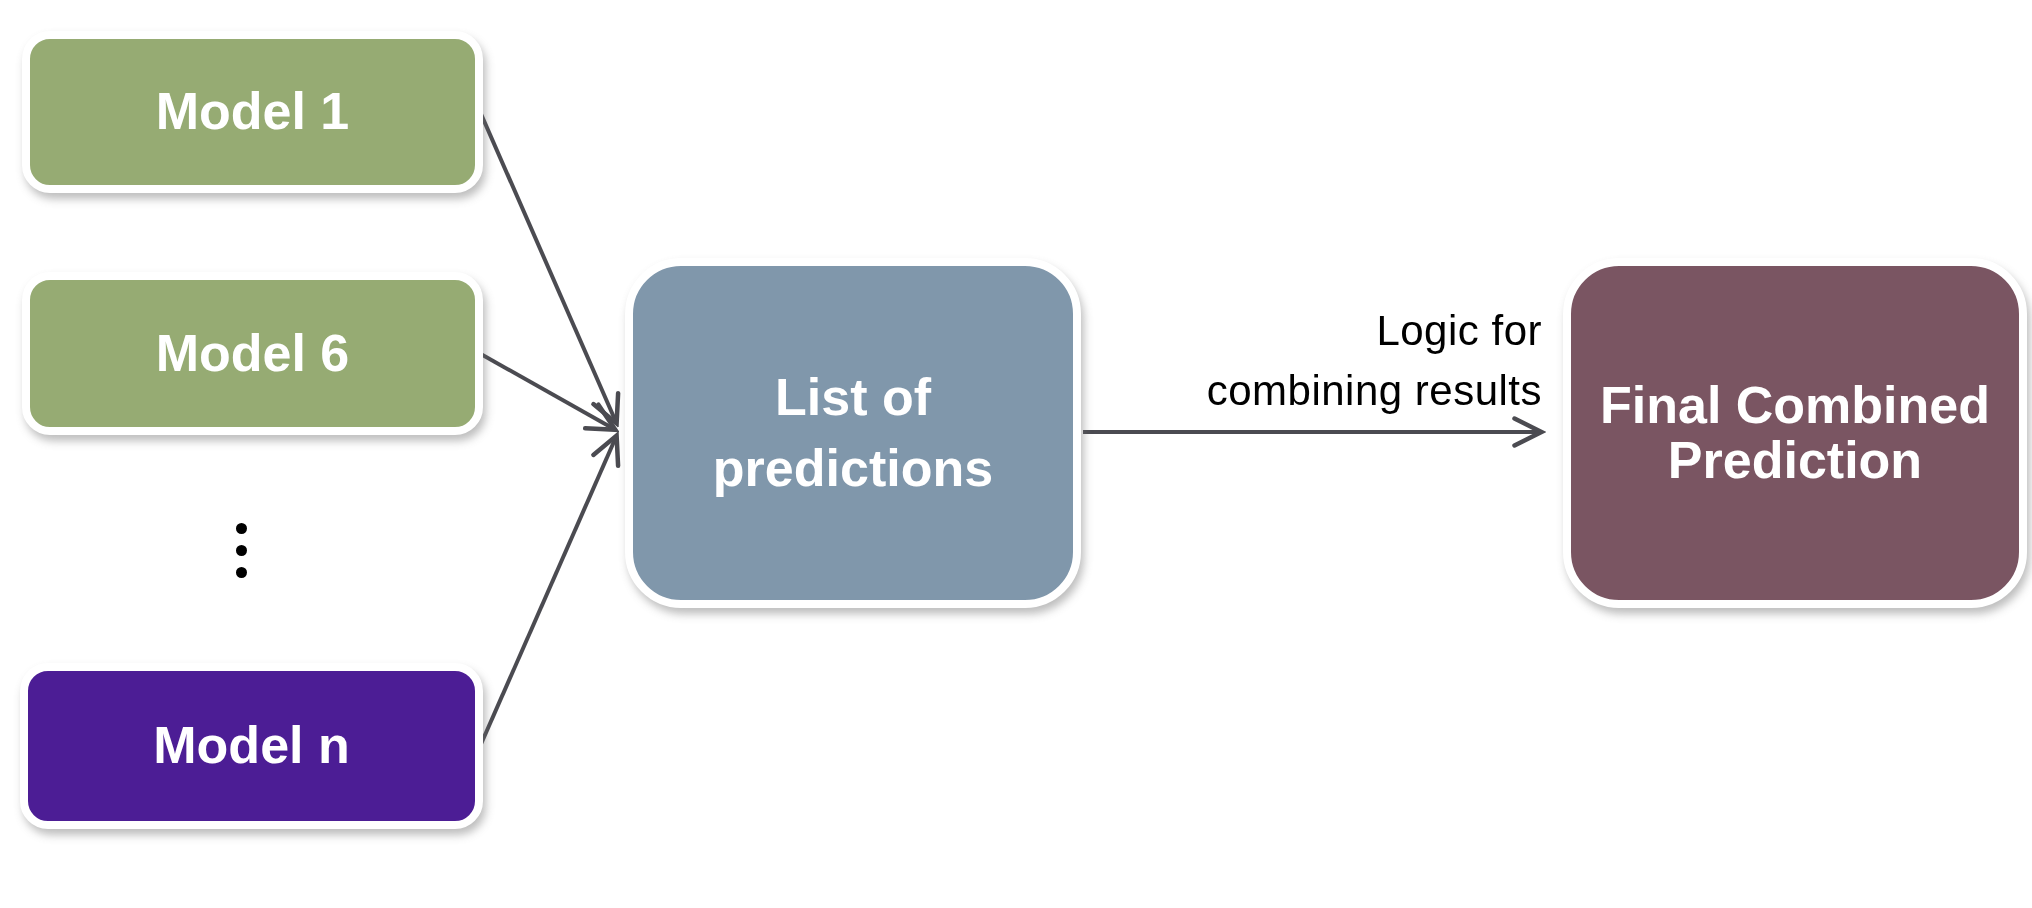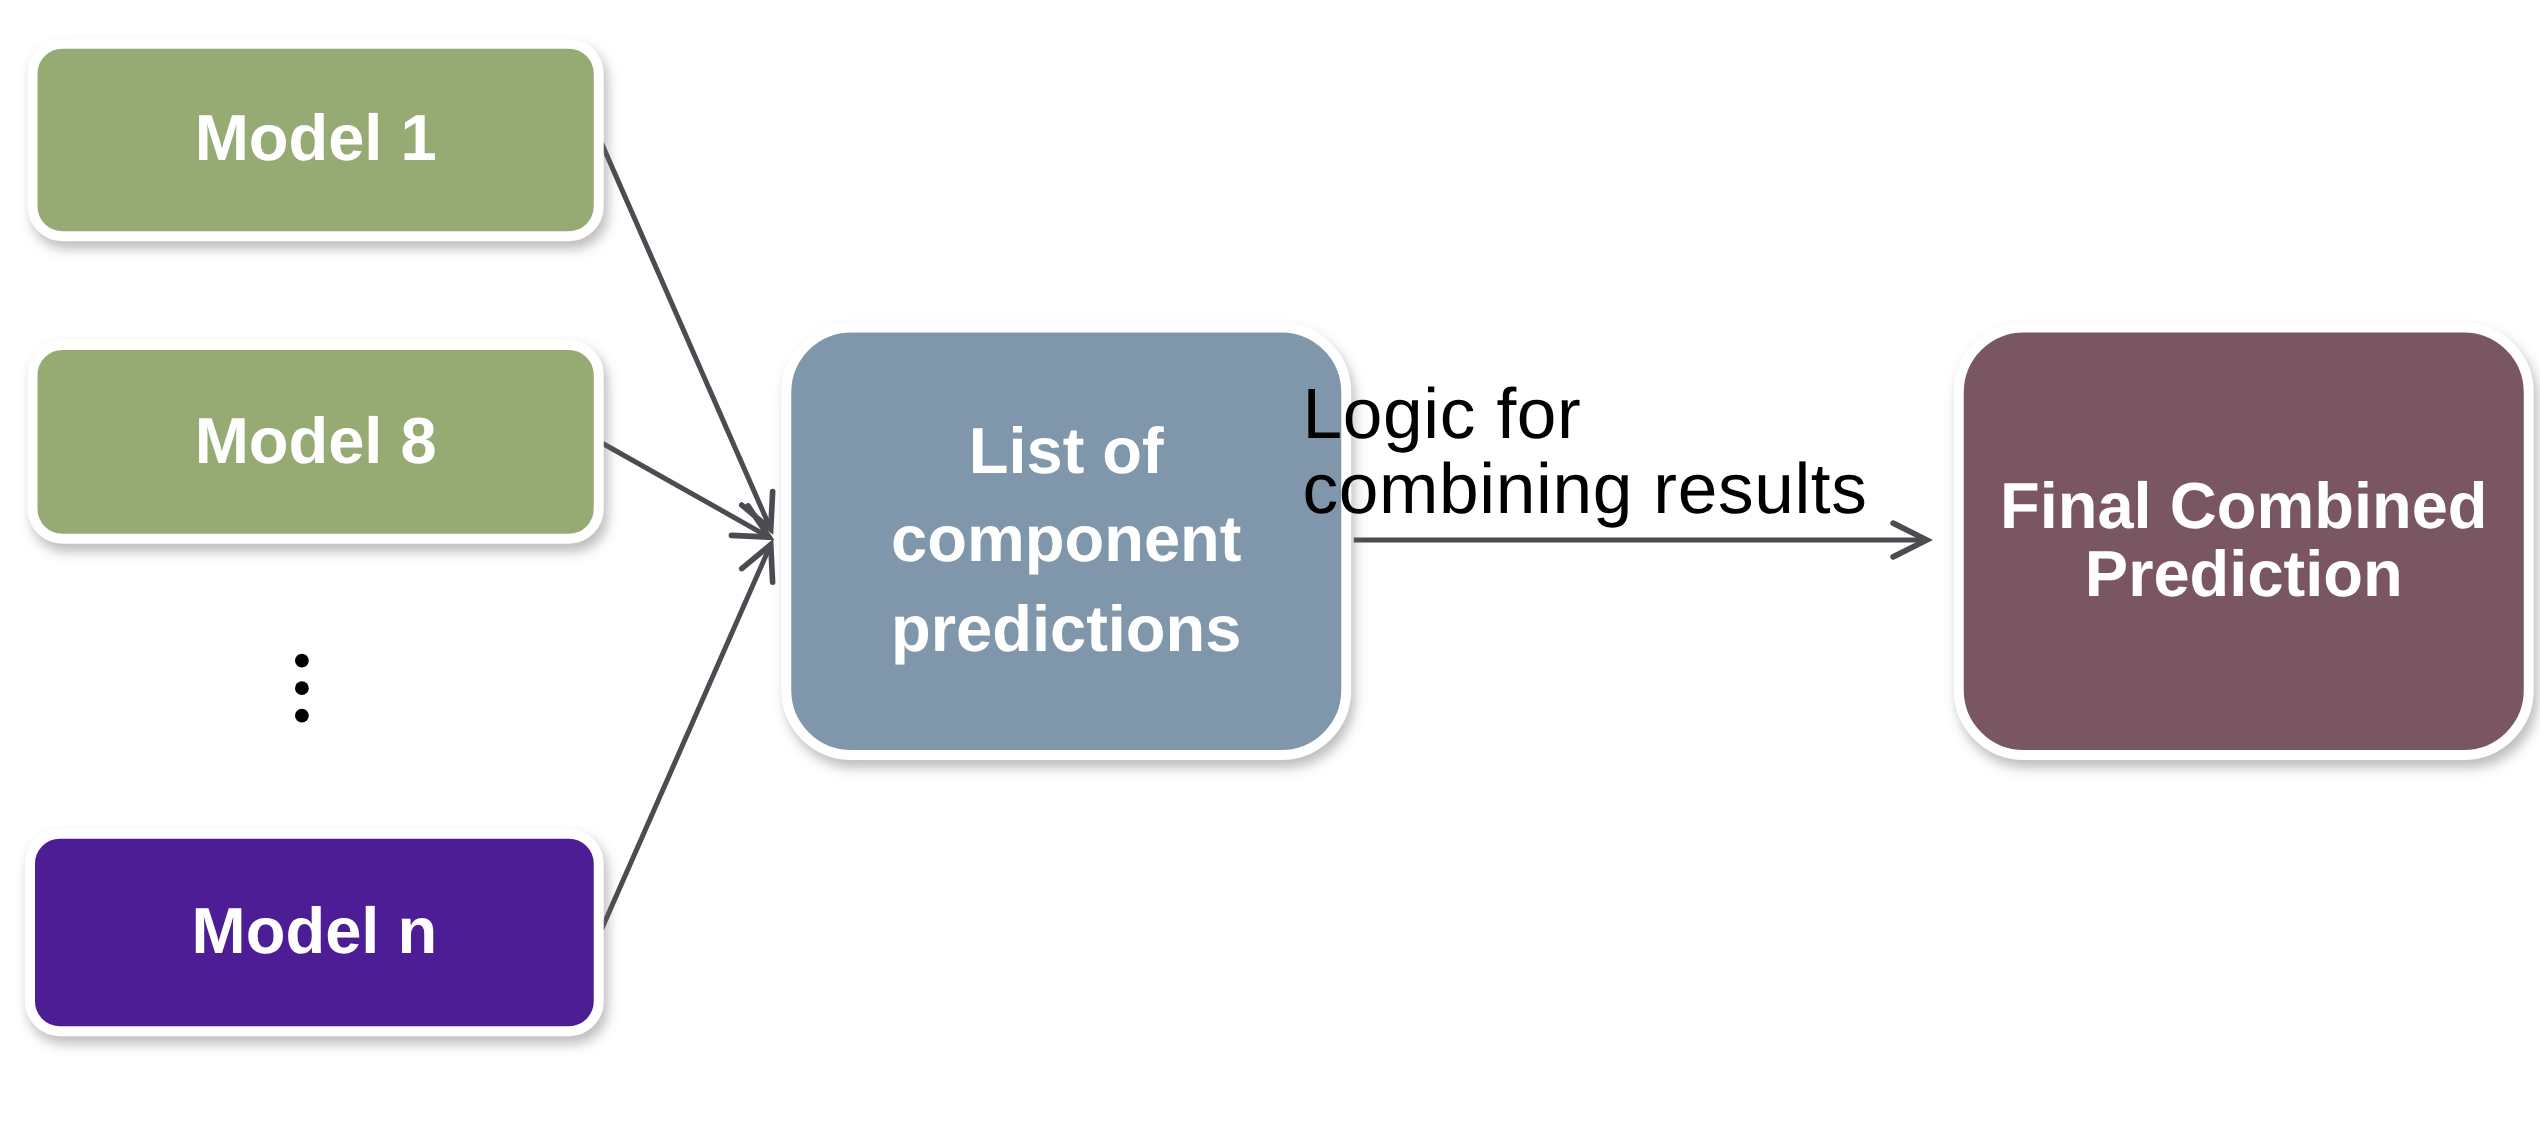--- a/index.html
+++ b/index.html
@@ -59,23 +59,23 @@
   }
   #dot-1 { top: 523px; }
   #dot-2 { top: 545px; }
   #dot-3 { top: 567px; }
 
   .arrow-label {
     position: absolute;
     left: 1042px;
     top: 301px;
     width: 500px;
-    text-align: left;
+    text-align: right;
     color: #000000;
-    font-size: 57px;
+    font-size: 42px;
     font-weight: 300;
     line-height: 60px;
     letter-spacing: 0.5px;
   }
   .arrow-label span { display: block; }
 </style>
 </head>
 <body>
 
 <div class="stage" style="background: rgb(255, 255, 255);">
@@ -90,34 +90,33 @@
     <line class="flow-stroke" x1="479" y1="353" x2="614" y2="429" stroke="#4B4B51" stroke-width="4" marker-end="url(#ah)"></line>
     <line class="flow-stroke" x1="481" y1="744" x2="616" y2="437" stroke="#4B4B51" stroke-width="4" marker-end="url(#ah)"></line>
     <line class="flow-stroke" x1="1083" y1="432" x2="1540" y2="432" stroke="#4B4B51" stroke-width="4" marker-end="url(#ah)"></line>
   </svg>
 
   <div class="node small" id="node-model-1" style="background: rgb(150, 171, 115); color: rgb(255, 255, 255);">
     <span>Model 1</span>
   </div>
 
   <div class="node small" id="node-model-2" style="background: rgb(150, 171, 115); color: rgb(255, 255, 255);">
-    <span>Model 8</span>
+    <span>Model 6</span>
   </div>
 
   <span class="dot" id="dot-1" style="background: rgb(0, 0, 0);"></span>
   <span class="dot" id="dot-2" style="background: rgb(0, 0, 0);"></span>
   <span class="dot" id="dot-3" style="background: rgb(0, 0, 0);"></span>
 
   <div class="node small" id="node-model-n" style="background: #4c1d95; color: rgb(255, 255, 255);">
     <span>Model n</span>
   </div>
 
   <div class="node big" id="node-list" style="background: rgb(128, 151, 171); color: rgb(255, 255, 255);">
     <span>List of</span>
-    <span>component</span>
     <span>predictions</span>
   </div>
 
   <div class="arrow-label" style="color: rgb(0, 0, 0);">
     <span>Logic for</span>
     <span>combining results</span>
   </div>
 
   <div class="node big" id="node-final" style="background: rgb(122, 85, 98); color: rgb(255, 255, 255);">
     <span>Final Combined</span>

